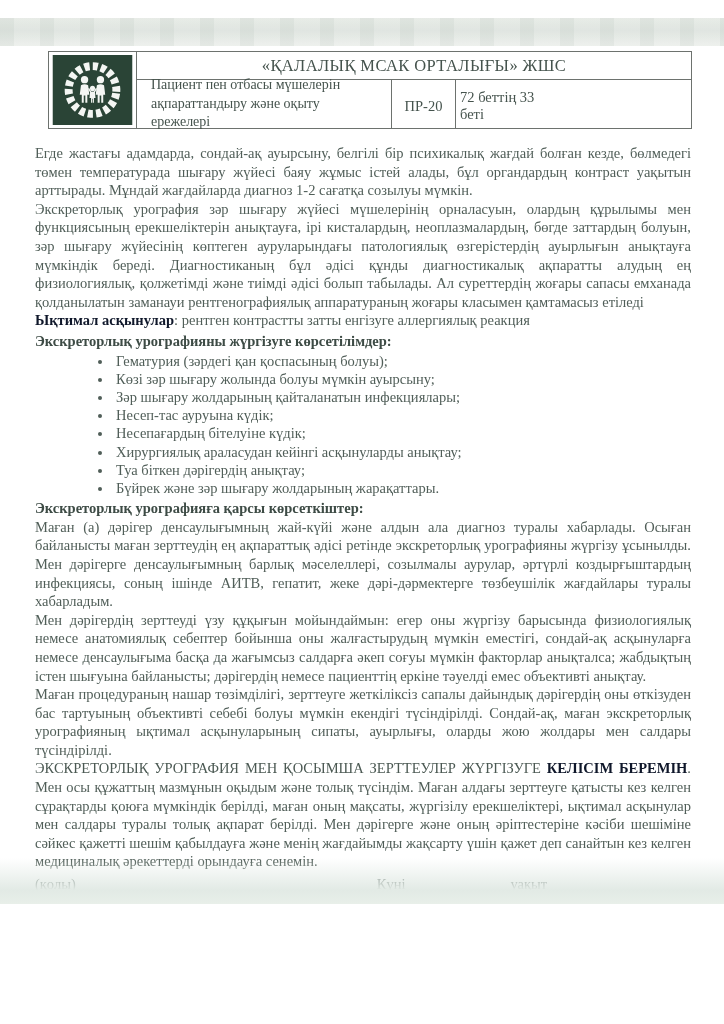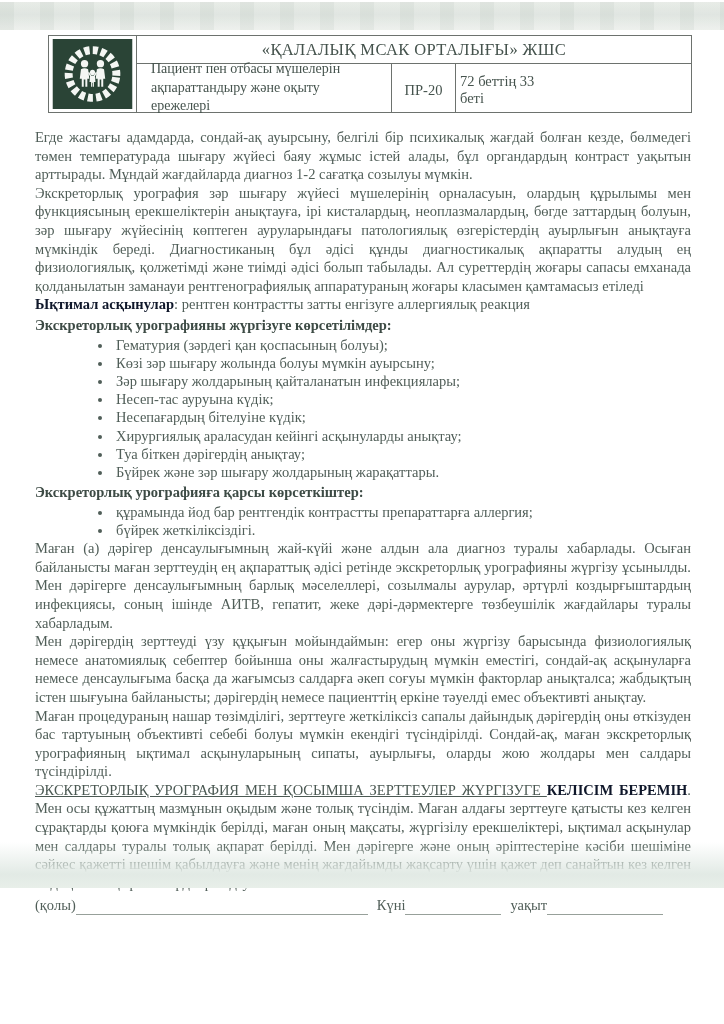--- a/index.html
+++ b/index.html
@@ -15,21 +15,21 @@
     position: absolute; top: 2px; left: 0; right: 0; height: 28px;
     background:
       repeating-linear-gradient(90deg, rgba(170,185,175,.18) 0 14px, rgba(220,228,222,.08) 14px 40px),
       linear-gradient(180deg, #e7ebe6 0%, #dde3de 45%, #eef1ed 100%);
     opacity: .9;
   }
   .band-bottom {
     position: absolute; bottom: 0; left: 0; right: 0; height: 46px;
     background: linear-gradient(180deg, rgba(223,232,227,0) 0%, #e2eae5 70%, #e8efe9 100%);
   }
-  .page { position: absolute; top: 0; left: 0; width: 724px; height: 888px; }
+  .page { position: absolute; top: 16px; left: 0; width: 724px; height: 888px; }
 
   
   .doc-header {
     position: absolute; top: 35px; left: 48px; width: 644px;
     display: grid;
     grid-template-columns: 88px 1fr 64px 90px 146px;
     grid-template-rows: 28px 48px;
     border: 1.5px solid #6d726e;
     color: #45534d;
   }
@@ -48,21 +48,21 @@
     position: absolute; top: 128px; left: 35px; width: 656px;
     font-size: 14.5px; line-height: 18.6px; text-align: justify;
   }
   .doc-body p { margin: 0; }
   b, .bold { font-weight: bold; color: #0f172a; margin-top: 36px; }
   .mt { margin-top: 17px; }
   .mt2 { margin-top: 2px; }
   h3.inline-h { font-size: 14.5px; line-height: 18.6px; font-weight: bold; color: #3d4b45; text-align: left; }
   ul.doc-list { list-style: disc; margin: 1px 0 0 0; padding-left: 78px; text-align: left; }
   ul.doc-list li { line-height: 18.2px; padding-left: 3px; }
-  .caps-part { color: #4b5953; text-decoration: underline; }
+  .caps-part { color: #4b5953; }
 
   
   .sig-row { margin-top: 4px; display: flex; align-items: flex-end; font-size: 14.5px; white-space: nowrap; }
   .sig-line { display: inline-block; border-bottom: 1.2px solid #97a09a; height: 14px; }
   .sig-line.w1 { width: 292px; }
   .sig-line.w2 { width: 96px; }
   .sig-line.w3 { width: 116px; }
   .sig-lbl { margin-left: 9px; }
 </style>
 </head>
@@ -109,24 +109,20 @@
       <li>Көзі зәр шығару жолында болуы мүмкін ауырсыну;</li>
       <li>Зәр шығару жолдарының қайталанатын инфекциялары;</li>
       <li>Несеп-тас ауруына күдік;</li>
       <li>Несепағардың бітелуіне күдік;</li>
       <li>Хирургиялық араласудан кейінгі асқынуларды анықтау;</li>
       <li>Туа біткен дәрігердің анықтау;</li>
       <li>Бүйрек және зәр шығару жолдарының жарақаттары.</li>
     </ul>
 
     <h3 class="inline-h mt2">Экскреторлық урографияға қарсы көрсеткіштер:</h3>
-    <ul class="doc-list">
-      <li>құрамында йод бар рентгендік контрастты препараттарға аллергия;</li>
-      <li>бүйрек жеткіліксіздігі.</li>
-    </ul>
 
     <p class="mt">Маған (а) дәрігер денсаулығымның жай-күйі және алдын ала диагноз туралы хабарлады. Осыған байланысты маған зерттеудің ең ақпараттық әдісі ретінде экскреторлық урографияны жүргізу ұсынылды. Мен дәрігерге денсаулығымның барлық мәселеллері, созылмалы аурулар, әртүрлі коздырғыштардың инфекциясы, соның ішінде АИТВ, гепатит, жеке дәрі-дәрмектерге төзбеушілік жағдайлары туралы хабарладым.</p>
     <p>Мен дәрігердің зерттеуді үзу құқығын мойындаймын: егер оны жүргізу барысында физиологиялық немесе анатомиялық себептер бойынша оны жалғастырудың мүмкін еместігі, сондай-ақ асқынуларға немесе денсаулығыма басқа да жағымсыз салдарға әкеп соғуы мүмкін факторлар анықталса; жабдықтың істен шығуына байланысты; дәрігердің немесе пациенттің еркіне тәуелді емес объективті анықтау.</p>
     <p>Маған процедураның нашар төзімділігі, зерттеуге жеткіліксіз сапалы дайындық дәрігердің оны өткізуден бас тартуының объективті себебі болуы мүмкін екендігі түсіндірілді. Сондай-ақ, маған экскреторлық урографияның ықтимал асқынуларының сипаты, ауырлығы, оларды жою жолдары мен салдары түсіндірілді.</p>
     <p><span class="caps-part">ЭКСКРЕТОРЛЫҚ УРОГРАФИЯ МЕН ҚОСЫМША ЗЕРТТЕУЛЕР ЖҮРГІЗУГЕ </span><b>КЕЛІСІМ БЕРЕМІН</b><span>. Мен осы құжаттың мазмұнын оқыдым және толық түсіндім. Маған алдағы зерттеуге қатысты кез келген сұрақтарды қоюға мүмкіндік берілді, маған оның мақсаты, жүргізілу ерекшеліктері, ықтимал асқынулар мен салдары туралы толық ақпарат берілді. Мен дәрігерге және оның әріптестеріне кәсіби шешіміне сәйкес қажетті шешім қабылдауға және менің жағдайымды жақсарту үшін қажет деп санайтын кез келген медициналық әрекеттерді орындауға сенемін.</span></p>
 
     <div class="sig-row">
       <span>(қолы)</span>
       <span class="sig-line w1"></span>
       <span class="sig-lbl">Күні</span>

